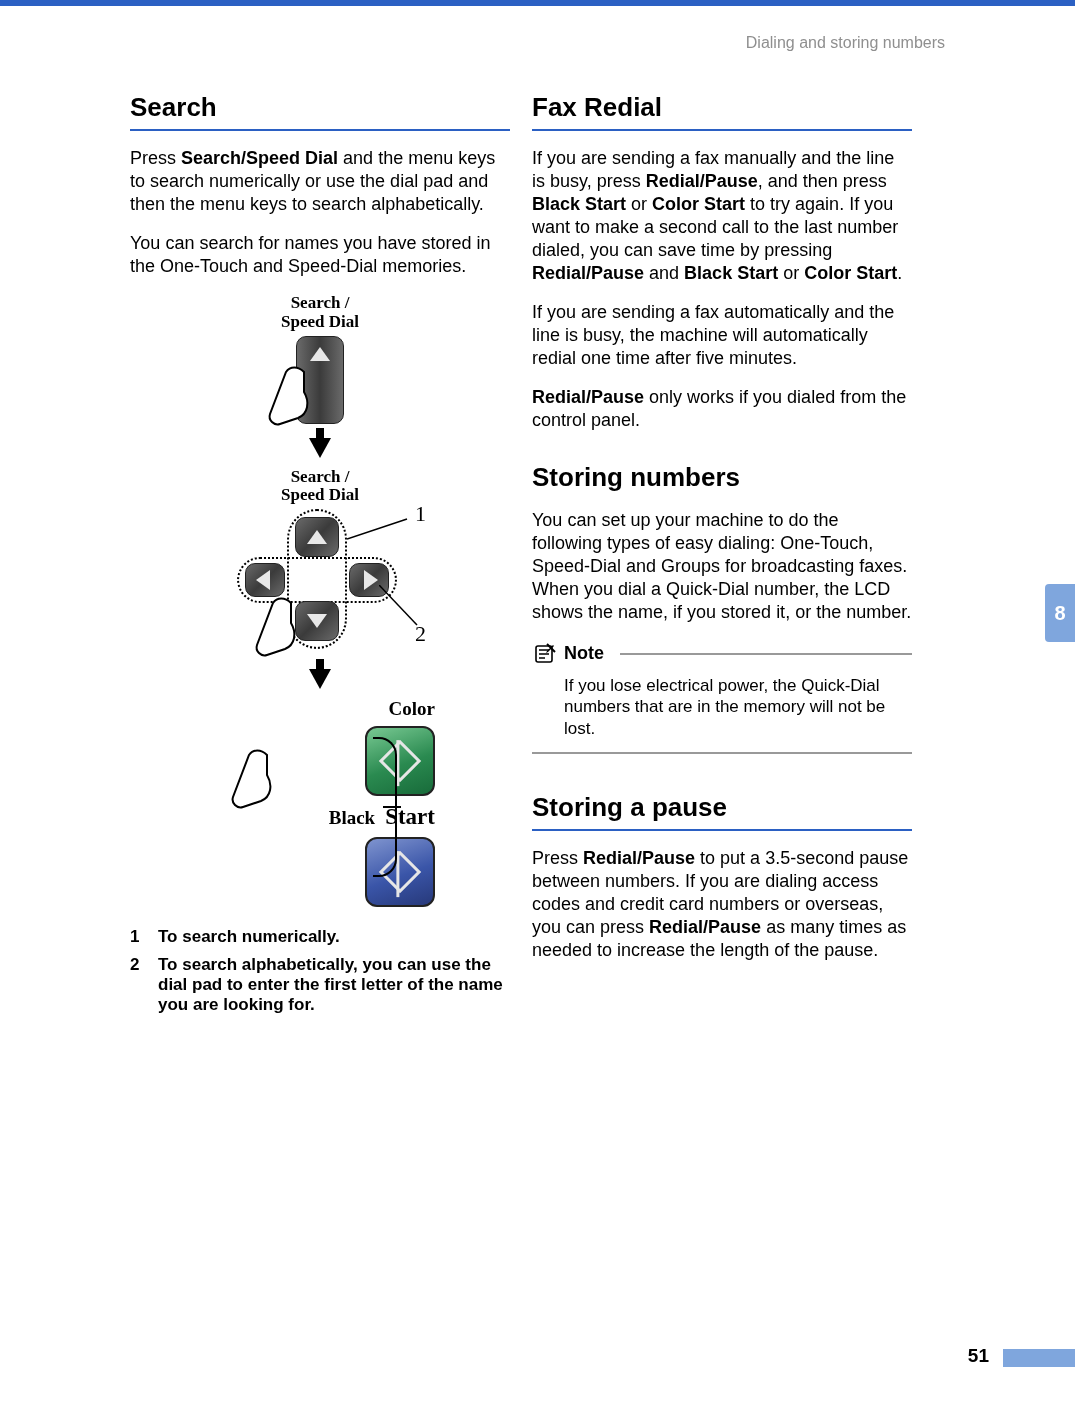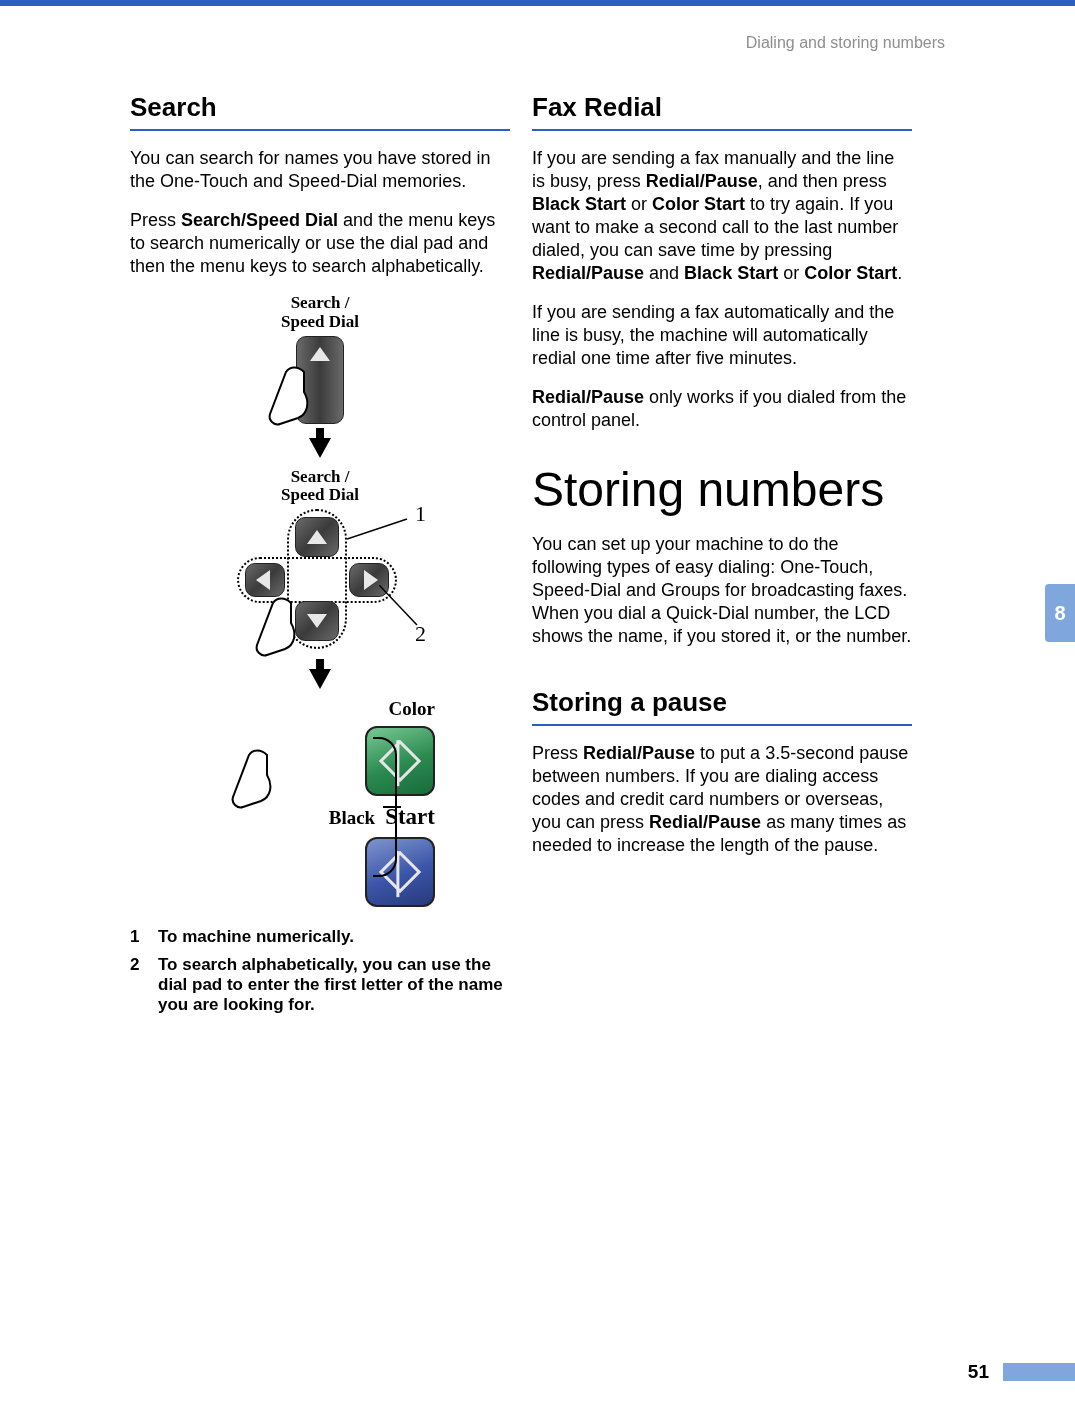--- a/index.html
+++ b/index.html
@@ -26,22 +26,22 @@
   }
   .col { width: 380px; }
   h2.section {
     font-size: 26px;
     font-weight: bold;
     margin: 0 0 6px 0;
     padding-bottom: 6px;
     border-bottom: 2px solid #2b60c3;
   }
   h1.big {
-    font-size: 48px;
-    font-weight: normal;
+    font-size: 26px;
+    font-weight: bold;
     margin: 30px 0 14px 0;
   }
   p { font-size: 18px; line-height: 1.28; margin: 16px 0; }
   .b { font-weight: bold; } 
   .list { margin: 10px 0; }
   .list-row { display: flex; gap: 12px; margin: 8px 0; font-size: 17px; font-weight: bold; }
   .list-num { width: 16px; flex-shrink: 0; }
 
   
   .figure { margin: 10px 0 18px 0; display:flex; flex-direction:column; align-items:center; }
@@ -105,43 +105,43 @@
   .note-icon { width:26px; height:26px; display:inline-flex; align-items:center; justify-content:center; }
   .note-body { font-size:17px; padding: 8px 0 12px 32px; border-bottom:2px solid #999; line-height:1.28;}
 
   
   .side-tab {
     position:absolute; right:0; top:584px; width:30px; height:58px;
     background:#7fa6dd; color:#fff; font-weight:bold; font-size:20px;
     display:flex; align-items:center; justify-content:center; border-radius:4px 0 0 4px;
   }
   
-  .footer { position:absolute; bottom:18px; right:0; display:flex; align-items:center; }
+  .footer { position:absolute; bottom:34px; right:0; display:flex; align-items:flex-end; }
   .footer .pg { font-size:19px; font-weight:bold; margin-right:14px; }
   .footer .bar { width:72px; height:18px; background:#7fa6dd; }
 </style>
 </head>
 <body>
 
 <div class="top-bar"></div>
 
 <div class="header-title">Dialing and storing numbers</div>
 
 <div class="side-tab">8</div>
 
 <div class="main">
 
   <div class="col">
     <h2 class="section">Search</h2>
 
+    <p>
+      <span>Press </span><span class="b">Search/Speed Dial</span><span> and the menu keys to search numerically or use the dial pad and then the menu keys to search alphabetically.</span>
+    </p>
+
     <p>You can search for names you have stored in the One-Touch and Speed-Dial memories.</p>
-
-    <p>
-      <span>Press </span><span class="b">Search/Speed Dial</span><span> and the menu keys to search numerically or use the dial pad and then the menu keys to search alphabetically.</span>
-    </p>
 
     <div class="figure">
 
       <div class="fig-label" style="white-space:pre-line">Search /
 Speed Dial</div>
       <div style="position:relative;width:80px;height:92px;">
         <div class="btn-dark" style="margin-left:16px;">
           <div class="arrow-up" style="top:10px;"></div>
         </div>
         <div class="finger" style="left:-16px;top:28px;">
@@ -207,21 +207,21 @@
           <svg width="52" height="66" viewBox="0 0 52 66">
               <path d="M40 8 C34 2 26 2 22 8 L6 50 C4 56 10 62 16 60 L34 54 C44 50 46 38 40 28 Z" fill="#fff" stroke="#000" stroke-width="2"></path>
             </svg>
         </div>
       </div>
     </div>
 
     <div class="list">
       <div class="list-row">
         <div class="list-num">1</div>
-        <div>To machine numerically.</div>
+        <div>To search numerically.</div>
       </div>
       <div class="list-row">
         <div class="list-num">2</div>
         <div>To search alphabetically, you can use the dial pad to enter the first letter of the name you are looking for.</div>
       </div>
     </div>
   </div>
 
   <div class="col">
     <h2 class="section">Fax Redial</h2>
@@ -233,20 +233,35 @@
     <p>If you are sending a fax automatically and the line is busy, the machine will automatically redial one time after five minutes.</p>
 
     <p>
       <span class="b">Redial/Pause</span><span> only works if you dialed from the control panel.</span>
     </p>
 
     <h1 class="big">Storing numbers</h1>
 
     <p>You can set up your machine to do the following types of easy dialing: One-Touch, Speed-Dial and Groups for broadcasting faxes. When you dial a Quick-Dial number, the LCD shows the name, if you stored it, or the number.</p>
 
+    <div class="note">
+      <div class="note-head">
+        <span class="note-icon">
+          <svg width="24" height="24" viewBox="0 0 24 24">
+              <rect x="3" y="4" width="16" height="16" rx="2" fill="none" stroke="#000" stroke-width="1.6"></rect>
+              <path d="M6 8 L16 8 M6 12 L16 12 M6 16 L12 16" stroke="#000" stroke-width="1.4"></path>
+              <path d="M14 2 L22 10" stroke="#000" stroke-width="2"></path>
+              <path d="M20 3 L21 4 L15 10 L13 11 L14 9 Z" fill="#000"></path>
+            </svg>
+        </span>
+        <span>Note</span>
+        <span class="note-line"></span>
+      </div>
+      <div class="note-body">If you lose electrical power, the Quick-Dial numbers that are in the memory will not be lost.</div>
+    </div>
 
     <h2 class="section" style="margin-top:38px;">Storing a pause</h2>
 
     <p>
       <span>Press </span><span class="b">Redial/Pause</span><span> to put a 3.5-second pause between numbers. If you are dialing access codes and credit card numbers or overseas, you can press </span><span class="b">Redial/Pause</span><span> as many times as needed to increase the length of the pause.</span>
     </p>
   </div>
 </div>
 
 <div class="footer">

